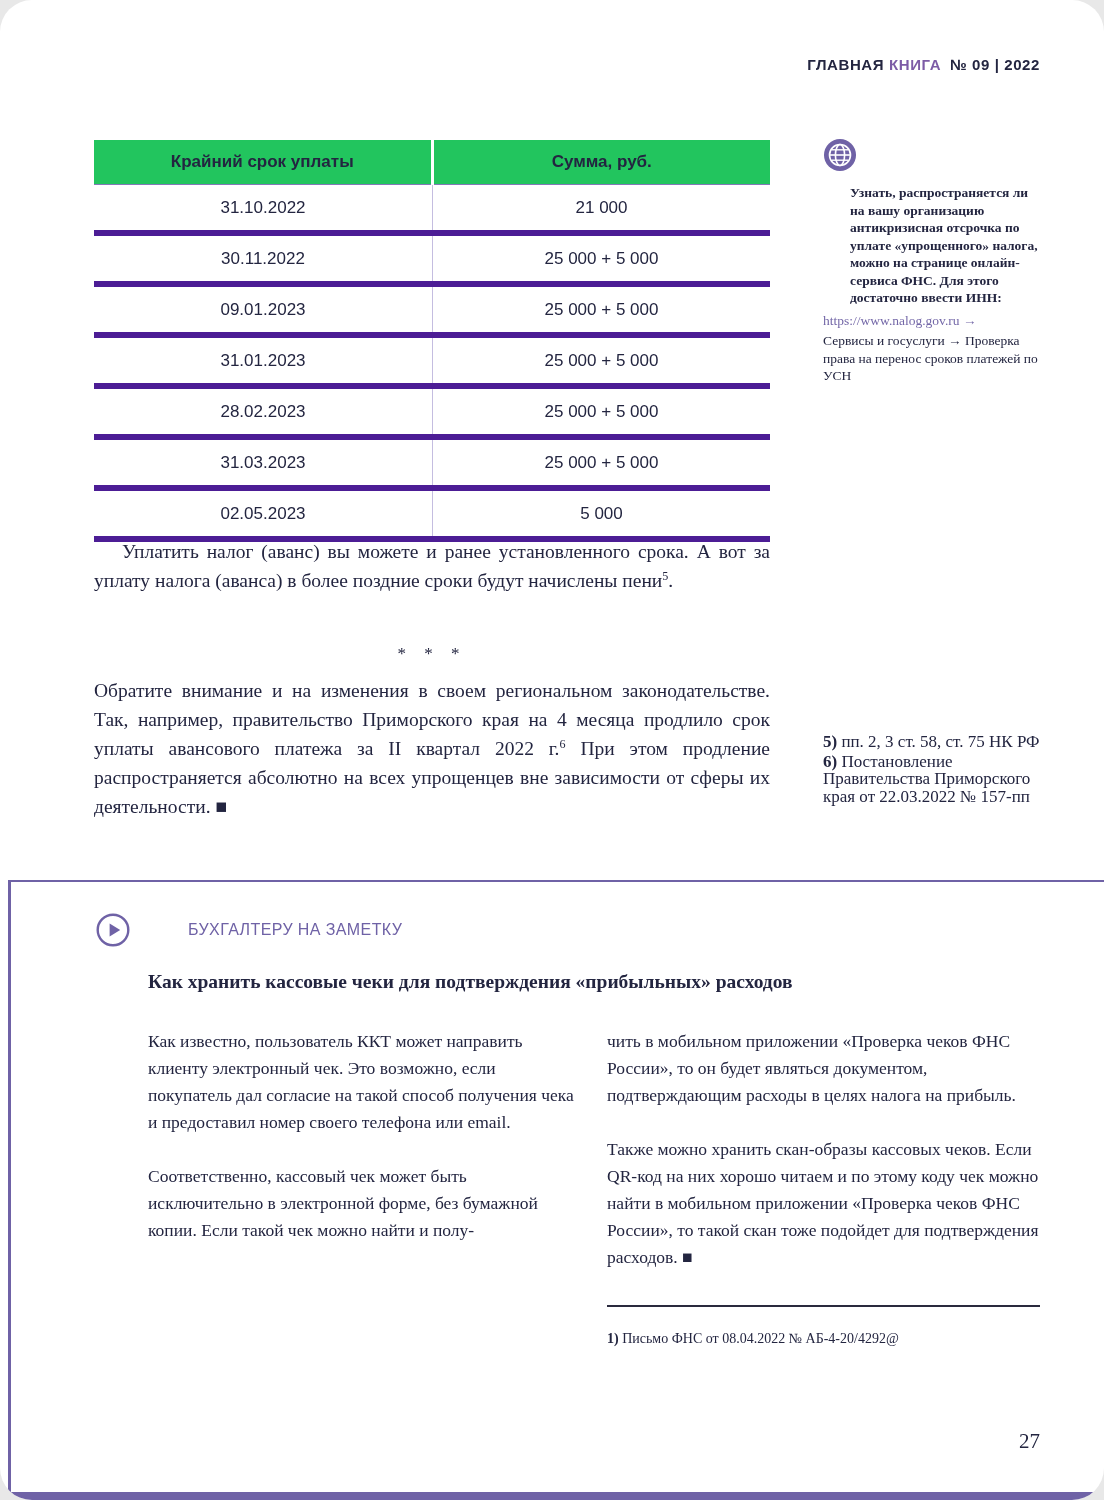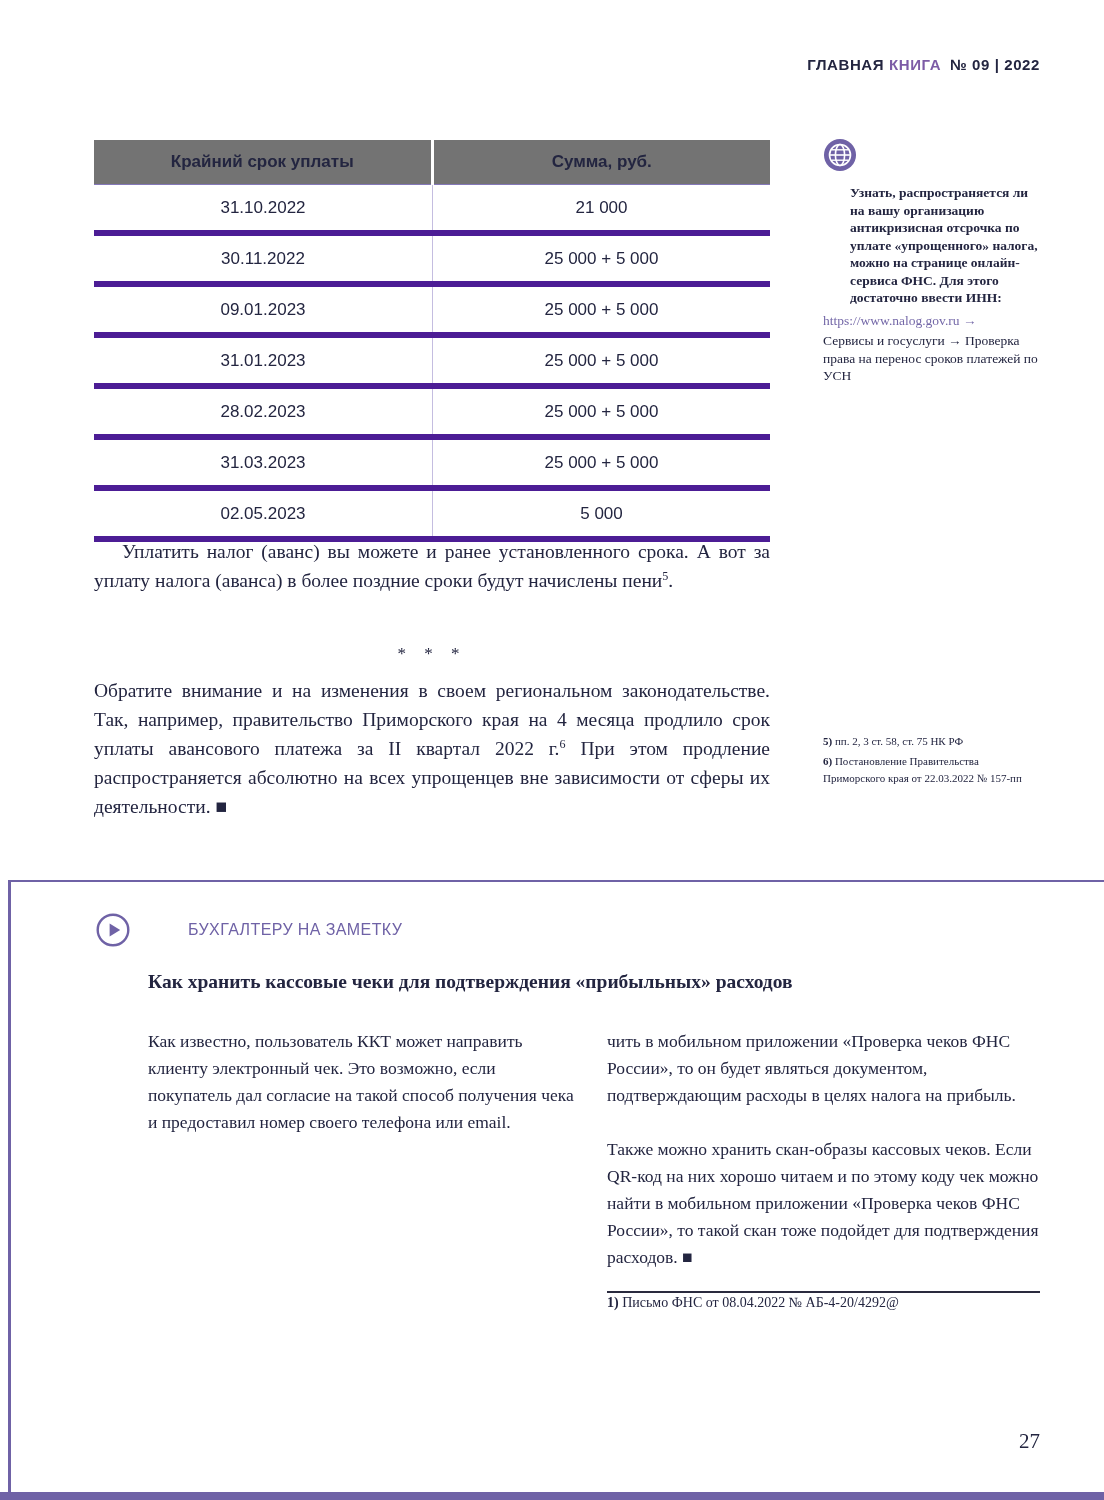--- a/index.html
+++ b/index.html
@@ -1,51 +1,51 @@
 <!DOCTYPE html>
 <html><head>
 <meta charset="utf-8">
 <style>
   * { margin:0; padding:0; box-sizing:border-box; }
   html,body { background:#e8e8e8; }
   .page {
     position:relative; width:1104px; height:1500px; margin:0 auto;
     background:#ffffff; overflow:hidden;
-    font-family:"Liberation Serif", serif; color:#232540;
+    font-family:"Liberation Serif", serif; color:#232540;border-radius:32px;
   }
 
   
   .mag-header {
     position:absolute; top:56px; right:64px;
     font-family:"Liberation Sans", sans-serif; font-size:15px; font-weight:bold;
     letter-spacing:0.6px; white-space:nowrap;
   }
   .mag-name1 { color:#232540; }
   .mag-name2 { color:#7d5ba6; }
   .mag-issue { color:#232540; font-weight:bold; margin-left:4px; }
 
   
   .pay-table { position:absolute; left:94px; top:140px; width:676px; font-family:"Liberation Sans", sans-serif; }
   .t-head { display:grid; grid-template-columns:1fr 1fr; column-gap:3px; }
   .t-hcell {
-    background:#737373; height:45px; display:flex; align-items:center; justify-content:center;
+    background:#22c55e; height:45px; display:flex; align-items:center; justify-content:center;
     font-weight:bold; font-size:17px; color:#232540; border-bottom:1px solid #8478b8;
   }
   .t-row { display:grid; grid-template-columns:1fr 1fr; border-bottom:6px solid #4c1d95; }
   .t-cell { height:45px; display:flex; align-items:center; justify-content:center; font-size:17px; color:#232540; }
   .t-cell.second { border-left:1px solid #c4bde0; }
 
   
   .sidebar { position:absolute; left:823px; top:138px; width:218px; }
   .globe { width:34px; height:34px; display:block; margin-bottom:12px; }
   .side-note { font-weight:bold; font-size:13.5px; line-height:17.5px; color:#232540;margin-left:27px; }
   .side-link { display:inline-block; color:#7468a8; font-size:13.5px; line-height:17.5px; margin-top:5px; text-decoration:none; cursor:pointer; }
   .side-path { font-size:13.5px; line-height:17.5px; margin-top:3px; color:#232540; }
 
-  .footnotes-56 { position:absolute; left:823px; top:733px; width:218px; font-size:11px; line-height:17.5px; color:#232540; }
+  .footnotes-56 { position:absolute; left:823px; top:733px; width:218px; font-size:17px; line-height:17.5px; color:#232540; }
   .fn-item { margin-bottom:2px; }
   .fn-num { font-weight:bold; }
 
   
   .para1 { position:absolute; left:94px; top:537px; width:676px; font-size:19.5px; line-height:29px; text-align:justify; text-indent:28px; }
   .stars { position:absolute; left:94px; top:644px; width:676px; text-align:center; font-size:17px; letter-spacing:7px; color:#232540; }
   .para2 { position:absolute; left:94px; top:676px; width:676px; font-size:19.5px; line-height:29px; text-align:justify; }
   sup { font-size:0.62em; line-height:0; }
 
   
@@ -56,21 +56,21 @@
   .kicker { position:absolute; left:96px; top:913px; display:flex; align-items:center; gap:22px; }
   .play-icon { width:34px; height:34px; display:block; }
   .kicker-text { font-family:"Liberation Sans", sans-serif; color:#6f62a6; font-size:16px; letter-spacing:0.4px;margin-left:36px; }
 
   .note-headline { position:absolute; left:148px; top:971px; width:892px; font-weight:bold; font-size:19.5px; color:#232540; }
 
   .col-left  { position:absolute; left:148px; top:1028px; width:432px; font-size:17.5px; line-height:27px; color:#232540; }
   .col-right { position:absolute; left:607px; top:1028px; width:433px; font-size:17.5px; line-height:27px; color:#232540; }
   .col-left p + p, .col-right p + p { margin-top:27px; }
 
-  .fn1-block { margin-top:20px; border-top:2px solid #2a2a3e; padding-top:1px; font-size:14px; line-height:18px; }
+  .fn1-block { margin-top:34px; border-top:2px solid #2a2a3e; padding-top:23px; font-size:14px; line-height:18px; }
 
   
   .page-num { position:absolute; right:64px; bottom:46px; font-size:21px; color:#232540; }
 </style>
 </head>
 <body>
 
 <div class="page">
 
   <div class="mag-header">
@@ -147,20 +147,21 @@
       <circle cx="17" cy="17" r="15.3" fill="none" stroke="#6f62a6" stroke-width="2.4"></circle>
       <path d="M13.6 10.6 L24.2 17 L13.6 23.4 Z" fill="#6f62a6"></path>
     </svg>
     <span class="kicker-text">БУХГАЛТЕРУ НА ЗАМЕТКУ</span>
   </div>
 
   <div class="note-headline">Как хранить кассовые чеки для подтверждения «прибыльных» расходов</div>
 
   <div class="col-left">
     <p>Как известно, пользователь ККТ может направить клиенту электронный чек. Это возможно, если покупатель дал согласие на такой способ получения чека и предоставил номер своего телефона или email.</p>
+    <p>Соответственно, кассовый чек может быть исключительно в электронной форме, без бумажной копии. Если такой чек можно найти и полу-</p>
   </div>
 
   <div class="col-right">
     <p>чить в мобильном приложении «Проверка чеков ФНС России», то он будет являться документом, подтверждающим расходы в целях налога на прибыль.</p>
     <p>Также можно хранить скан-образы кассовых чеков. Если QR-код на них хорошо читаем и по этому коду чек можно найти в мобильном приложении «Проверка чеков ФНС России», то такой скан тоже подойдет для подтверждения расходов. ■</p>
     <div class="fn1-block"><span class="fn-num">1)</span><span> Письмо ФНС от 08.04.2022 № АБ-4-20/4292@</span></div>
   </div>
 
   <div class="page-num">27</div>
   <div class="bottom-bar"></div>

